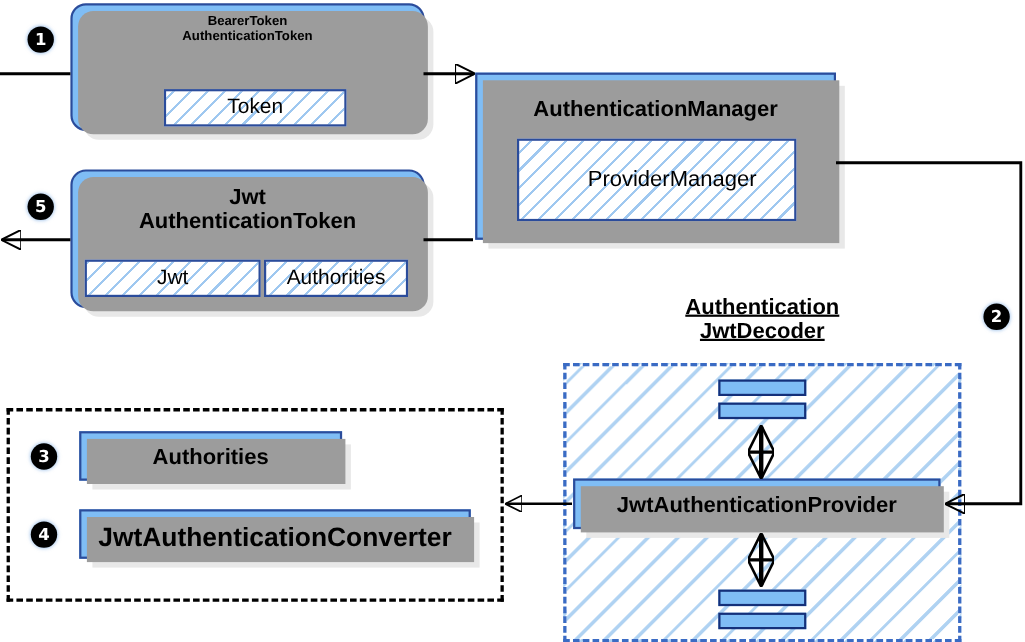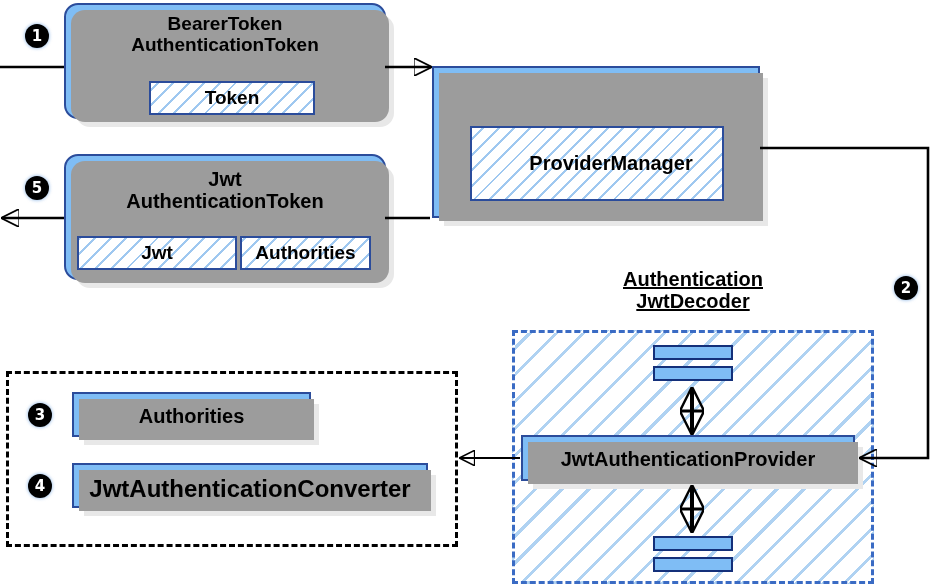--- a/index.html
+++ b/index.html
@@ -28,21 +28,21 @@
   }
 
   
   .hatch{
     position:absolute;box-sizing:border-box;
     border:2px solid #2B4C9B;background-color:#ffffff;
     background-image:repeating-linear-gradient(-45deg,
         rgba(120,175,235,0) 0px, rgba(120,175,235,0) 9px,
         #9FC8F0 9px, #9FC8F0 11px);
     display:flex;align-items:center;justify-content:center;
-    font-weight:bold;color:#000;
+    font-weight:normal;color:#000;
   }
   .hatch span{position:relative;}
 
   
   .badge{
     position:absolute;width:24px;height:24px;border-radius:50%;
     background:#000;color:#fff;font-weight:bold;font-size:15px;
     display:flex;align-items:center;justify-content:center;
     box-shadow:0 0 3px 1px rgba(120,170,225,.55);
     z-index:40;font-family:"DejaVu Sans",sans-serif;
@@ -96,33 +96,34 @@
 
     <line x1="64" y1="218" x2="2" y2="218" stroke-width="2.6" marker-end="url(#ah)"></line>
 
     <line x1="520" y1="458" x2="460" y2="458" stroke-width="2.2" marker-end="url(#ah)"></line>
 
     <line x1="692" y1="434" x2="692" y2="388" stroke-width="4" marker-start="url(#ahs)" marker-end="url(#ahs)"></line>
     <line x1="692" y1="486" x2="692" y2="532" stroke-width="4" marker-start="url(#ahs)" marker-end="url(#ahs)"></line>
   </svg>
 
   <div class="node fill-blue rounded sh" style="left:64px;top:3px;width:322px;height:116px;">
-    <div class="title" style="top:8px;font-size:19px;">
+    <div class="title" style="top:8px;font-size:12px;">
       <span>BearerToken</span><br>
       <span>AuthenticationToken</span>
     </div>
     <div class="hatch" style="left:83px;top:76px;width:166px;height:34px;font-size:19px;">
       <span>Token</span>
     </div>
   </div>
   <div class="badge" style="left:25px;top:24px;">
     <span>1</span>
   </div>
 
   <div class="node fill-blue sq sh" style="left:432px;top:66px;width:328px;height:152px;">
+    <div class="title" style="top:20px;font-size:20px;">AuthenticationManager</div>
     <div class="hatch" style="left:36px;top:58px;width:254px;height:75px;font-size:20px;padding-left:28px;">
       <span>ProviderManager</span>
     </div>
   </div>
 
   <div class="node fill-blue rounded sh" style="left:64px;top:154px;width:322px;height:126px;padding-left:28px;">
     <div class="title" style="top:12px;font-size:20px;">
       <span>Jwt</span><br>
       <span>AuthenticationToken</span>
     </div>

